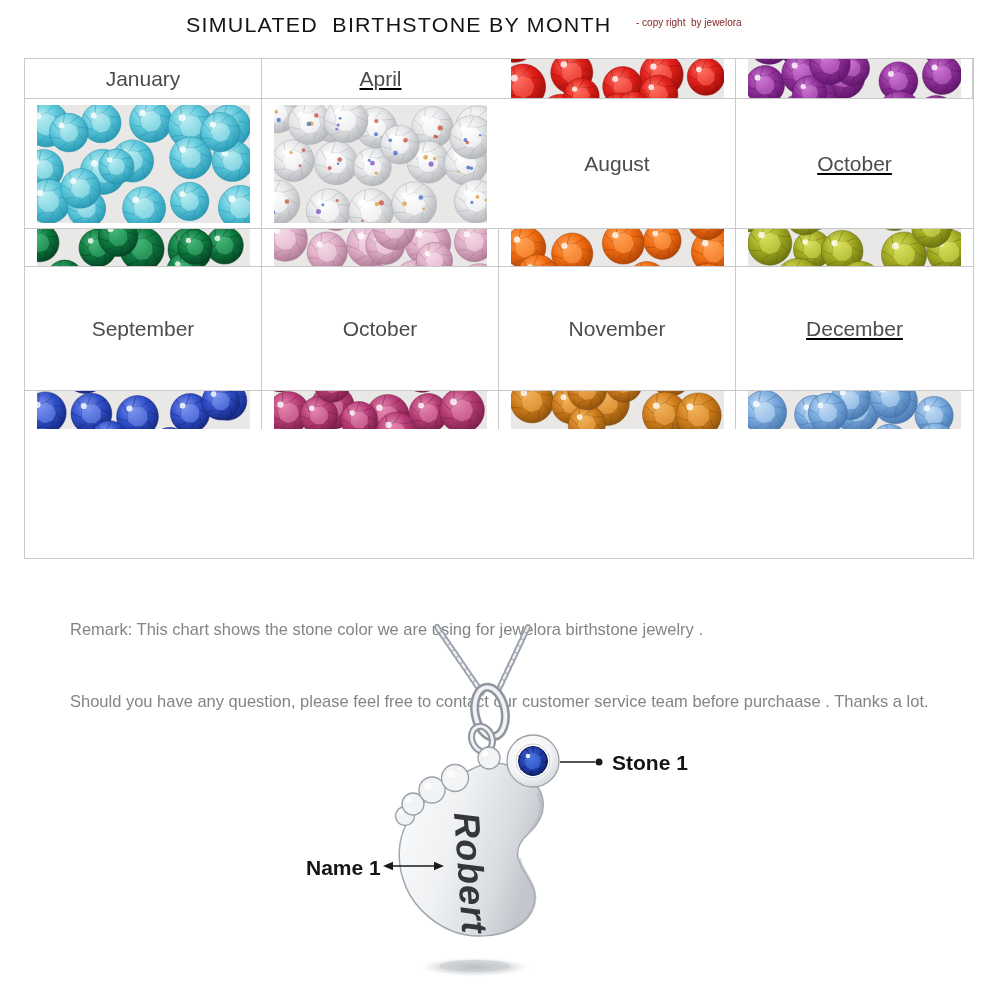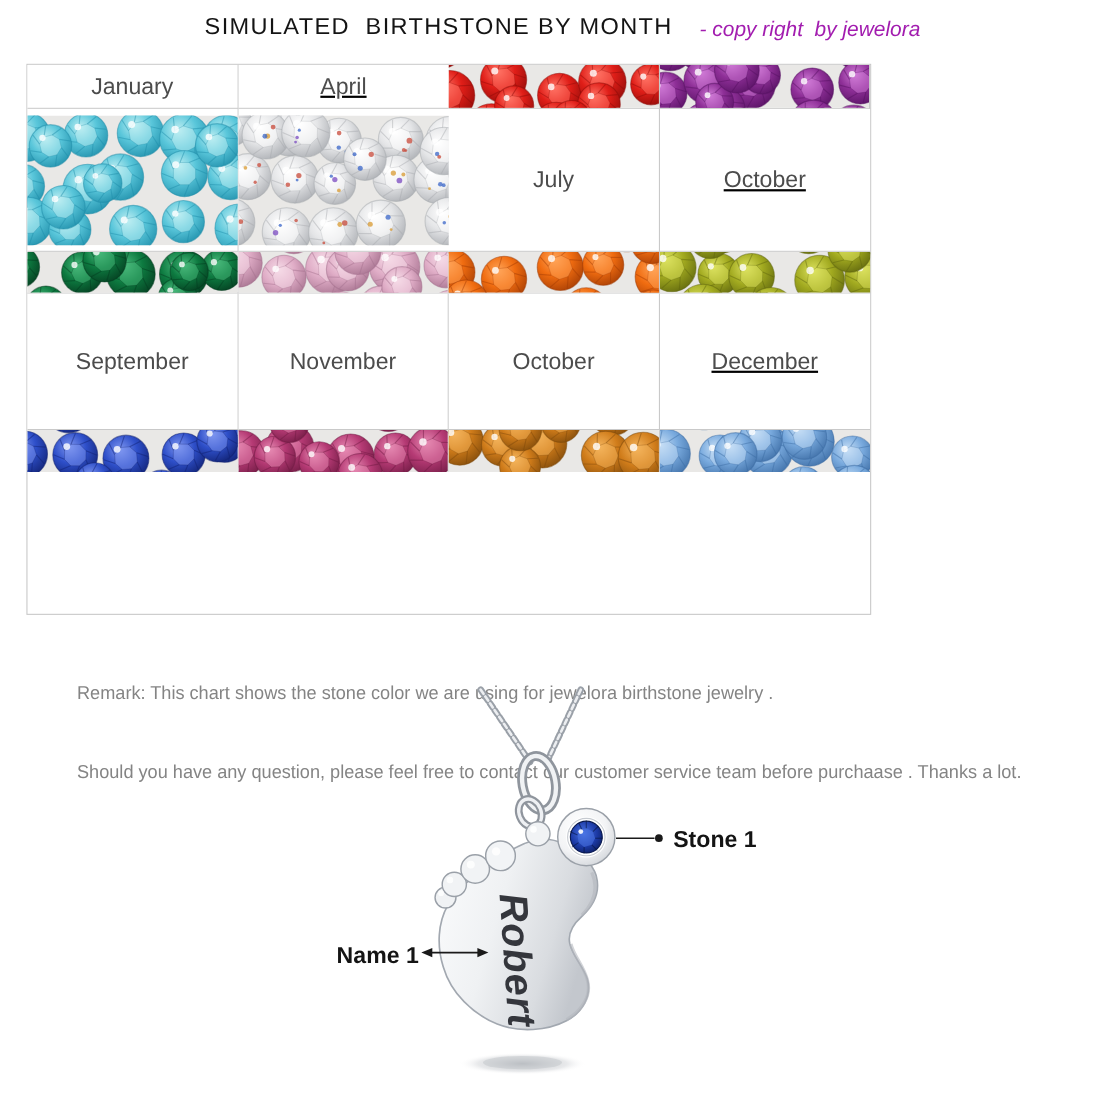--- a/index.html
+++ b/index.html
@@ -1,21 +1,21 @@
 <!DOCTYPE html>
 <html><head>
 <meta charset="utf-8">
 <style>
   html,body{margin:0;padding:0;background:#ffffff;}
   .page{position:relative;width:1000px;height:1000px;background:#ffffff;overflow:hidden;
         font-family:"Liberation Sans", sans-serif;}
   .title{position:absolute;left:186px;top:13px;font-size:21px;letter-spacing:1.2px;
          color:#141414;white-space:pre;transform:scaleX(1.02);transform-origin:left top;}
-  .copyright{position:absolute;left:636px;top:17px;font-size:19px;color:#a21caf;white-space:pre;font-style:italic;}
-  .month-table{position:absolute;left:24px;top:58px;width:768px;height:501px;
+  .copyright{position:absolute;left:636px;top:17px;font-size:10px;color:#7f1d1d;white-space:pre;}
+  .month-table{position:absolute;left:24px;top:58px;width:950px;height:501px;
                border:1px solid #c9c9c9;box-sizing:border-box;display:grid;
                grid-template-columns:repeat(4,1fr);
                grid-template-rows:40px 130px 38px 124px 38px 130px;}
   .cell{border-right:1px solid #c9c9c9;border-bottom:1px solid #c9c9c9;box-sizing:border-box;
         display:flex;align-items:center;justify-content:center;overflow:hidden;background:#ffffff;}
   .cell.colend{border-right:none;text-decoration:underline;}
   .cell.rowend{border-bottom:none;}
   .month-name{font-size:21px;color:#4c4c4c;}
   .photo{width:213px;height:118px;line-height:0;}
   .remark{position:absolute;left:70px;top:570px;font-size:17px;color:#848484;line-height:24px;
@@ -718,21 +718,21 @@
     <path d="M10.4,4.5L4.2,10.6L-4.5,10.4L-10.6,4.2L-10.4,-4.5L-4.2,-10.6L4.5,-10.4L10.6,-4.2Z" stroke="#a6a9ae" stroke-width="0.7" opacity="0.35" fill="none"></path>
     <circle r="21.9" fill="none" stroke="#a6a9ae" stroke-width="1" opacity="0.5"></circle>
     <circle cx="-8.3" cy="-8.3" r="3.3" fill="#fff" opacity="0.8"></circle>
     <circle cx="-7.9" cy="4.3" r="1.6" fill="#7a4ac0" opacity="0.75"></circle>
               <circle cx="-9.3" cy="8.5" r="1.3" fill="#7a4ac0" opacity="0.75"></circle>
               <circle cx="-5.9" cy="-2.4" r="1.4" fill="#3a66c8" opacity="0.75"></circle>
             </g>
           </svg></div>
       </div>
       <div class="cell">
-        <span class="month-name">July</span>
+        <span class="month-name">August</span>
       </div>
       <div class="cell colend">
         <span class="month-name">October</span>
       </div>
       <div class="cell">
         <div class="photo"><svg width="213" height="118" viewBox="0 0 213 118">
     <rect width="213" height="118" fill="#e9e8e6"></rect>
             <g transform="translate(4.6,7.2)">
     <circle r="20.8" fill="url(#rg-4)"></circle>
     <path d="M2.4,10.5L-5.7,9.1L-10.5,2.4L-9.1,-5.7L-2.4,-10.5L5.7,-9.1L10.5,-2.4L9.1,5.7Z" fill="#47b87a" opacity="0.5"></path>
@@ -1355,24 +1355,24 @@
     <path d="M-5.4,8.8L-10.0,2.4L-8.8,-5.4L-2.4,-10.0L5.4,-8.8L10.0,-2.4L8.8,5.4L2.4,10.0Z" stroke="#5d640d" stroke-width="0.7" opacity="0.35" fill="none"></path>
     <circle r="19.8" fill="none" stroke="#5d640d" stroke-width="1" opacity="0.5"></circle>
     <circle cx="-7.5" cy="-7.5" r="3.0" fill="#fff" opacity="0.8"></circle>
     </g>
           </svg></div>
       </div>
       <div class="cell">
         <span class="month-name">September</span>
       </div>
       <div class="cell">
-        <span class="month-name">November</span>
+        <span class="month-name">October</span>
       </div>
       <div class="cell">
-        <span class="month-name">October</span>
+        <span class="month-name">November</span>
       </div>
       <div class="cell colend">
         <span class="month-name">December</span>
       </div>
       <div class="cell rowend">
         <div class="photo"><svg width="213" height="118" viewBox="0 0 213 118">
     <rect width="213" height="118" fill="#e9e8e6"></rect>
             <g transform="translate(19.8,7.2)">
     <circle r="22.7" fill="url(#rg-8)"></circle>
     <path d="M11.8,0.5L8.0,8.7L-0.5,11.8L-8.7,8.0L-11.8,-0.5L-8.0,-8.7L0.5,-11.8L8.7,-8.0Z" fill="#7e96f0" opacity="0.5"></path>

